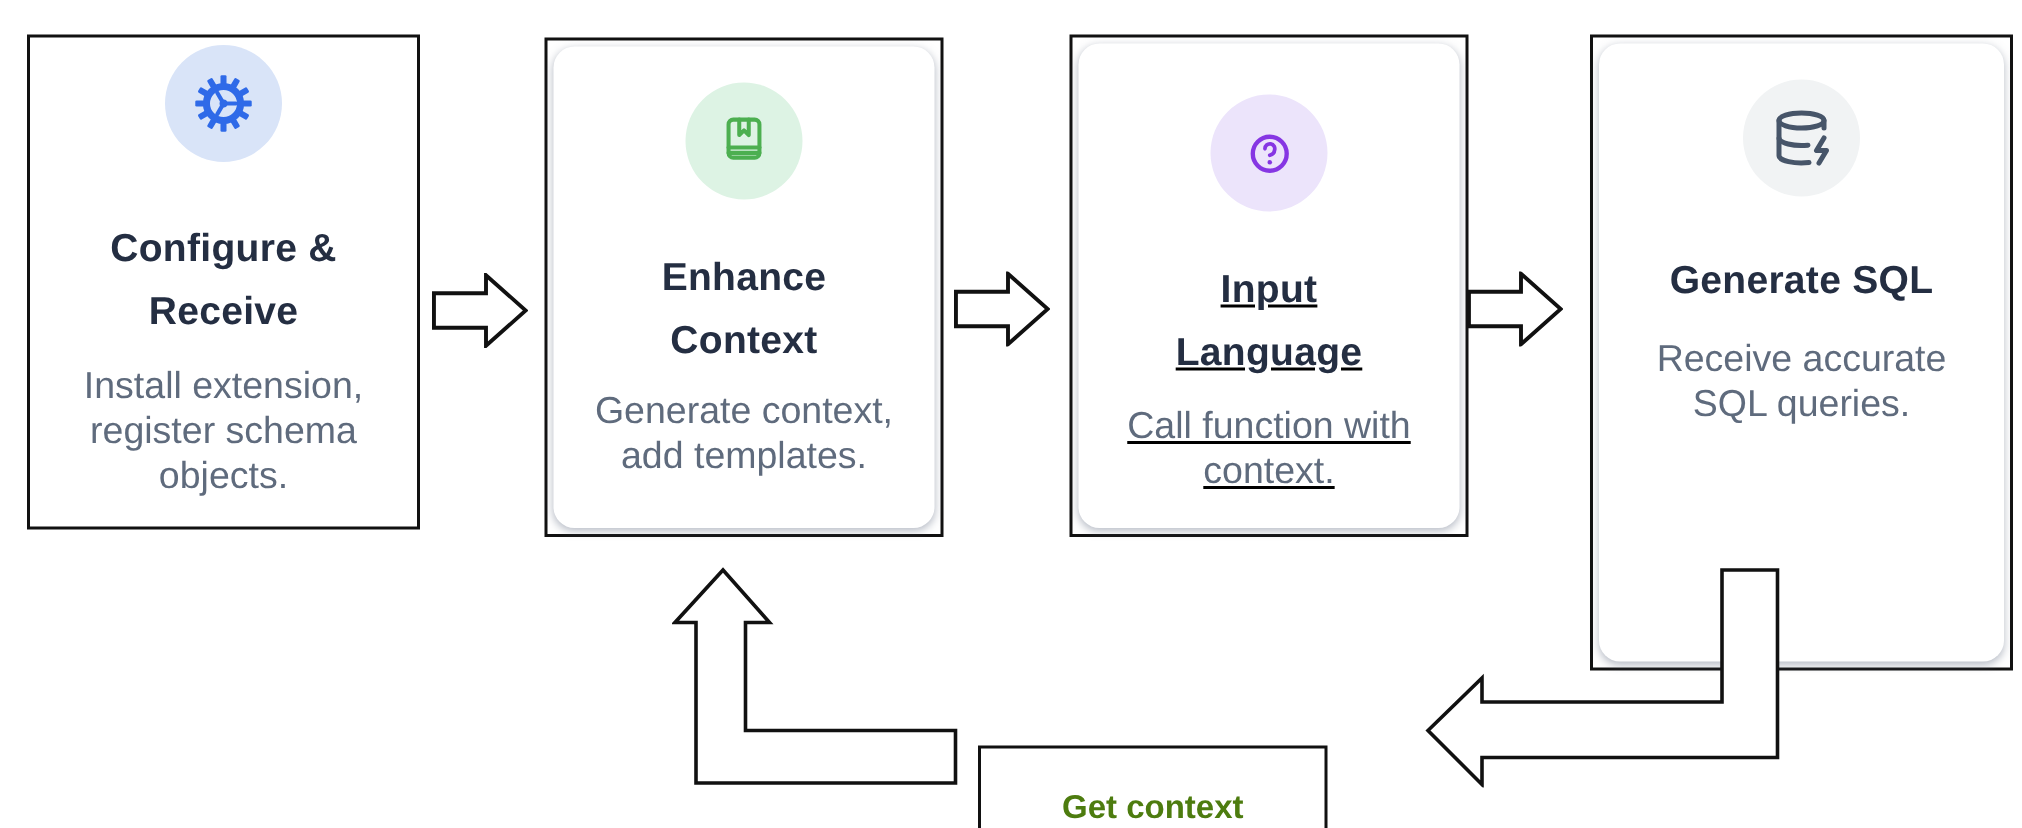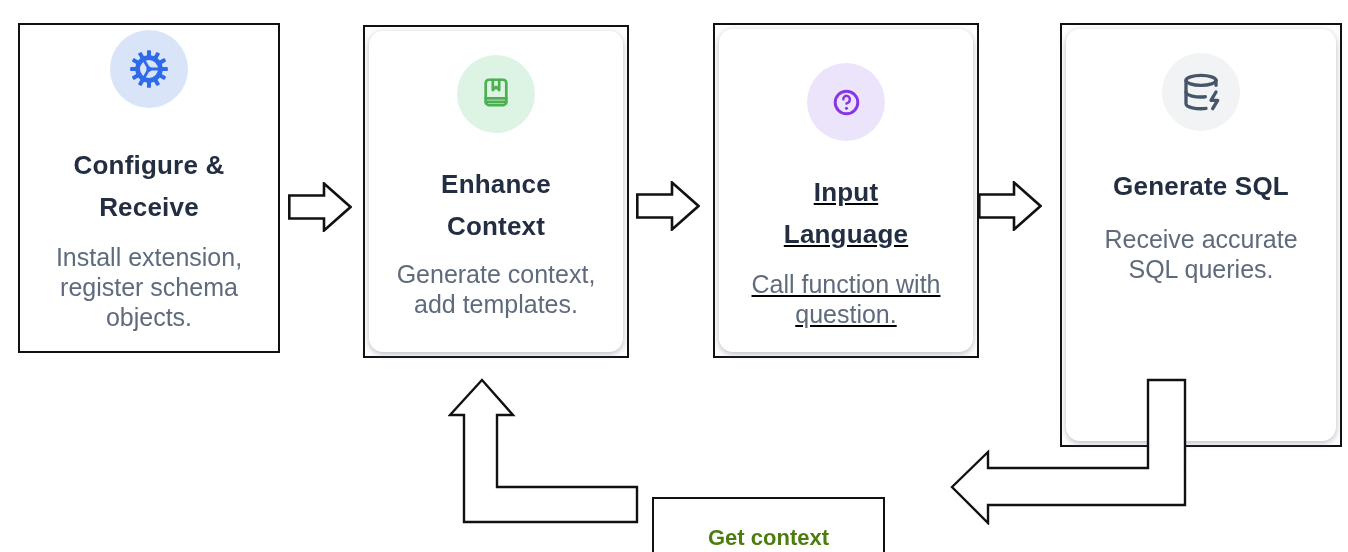--- a/index.html
+++ b/index.html
@@ -186,21 +186,21 @@
             <circle cx="24" cy="31.8" r="2.1" fill="currentColor" stroke="none"></circle>
           </svg>
         </span>
       </div>
       <div class="title">
         <span>Input</span>
         <span>Language</span>
       </div>
       <div class="desc">
         <span>Call function with</span>
-        <span>question.</span>
+        <span>context.</span>
       </div>
     </div>
   </div>
 
   <div class="flow-arrow" id="fa3">
     <svg width="64" height="50" viewBox="0 0 64 50">
       <polygon points="1.3,13.5 36,13.5 36,1.5 62.5,25 36,48.5 36,36.5 1.3,36.5" fill="#ffffff" stroke="#111111" stroke-width="2.6"></polygon>
     </svg>
   </div>
 

